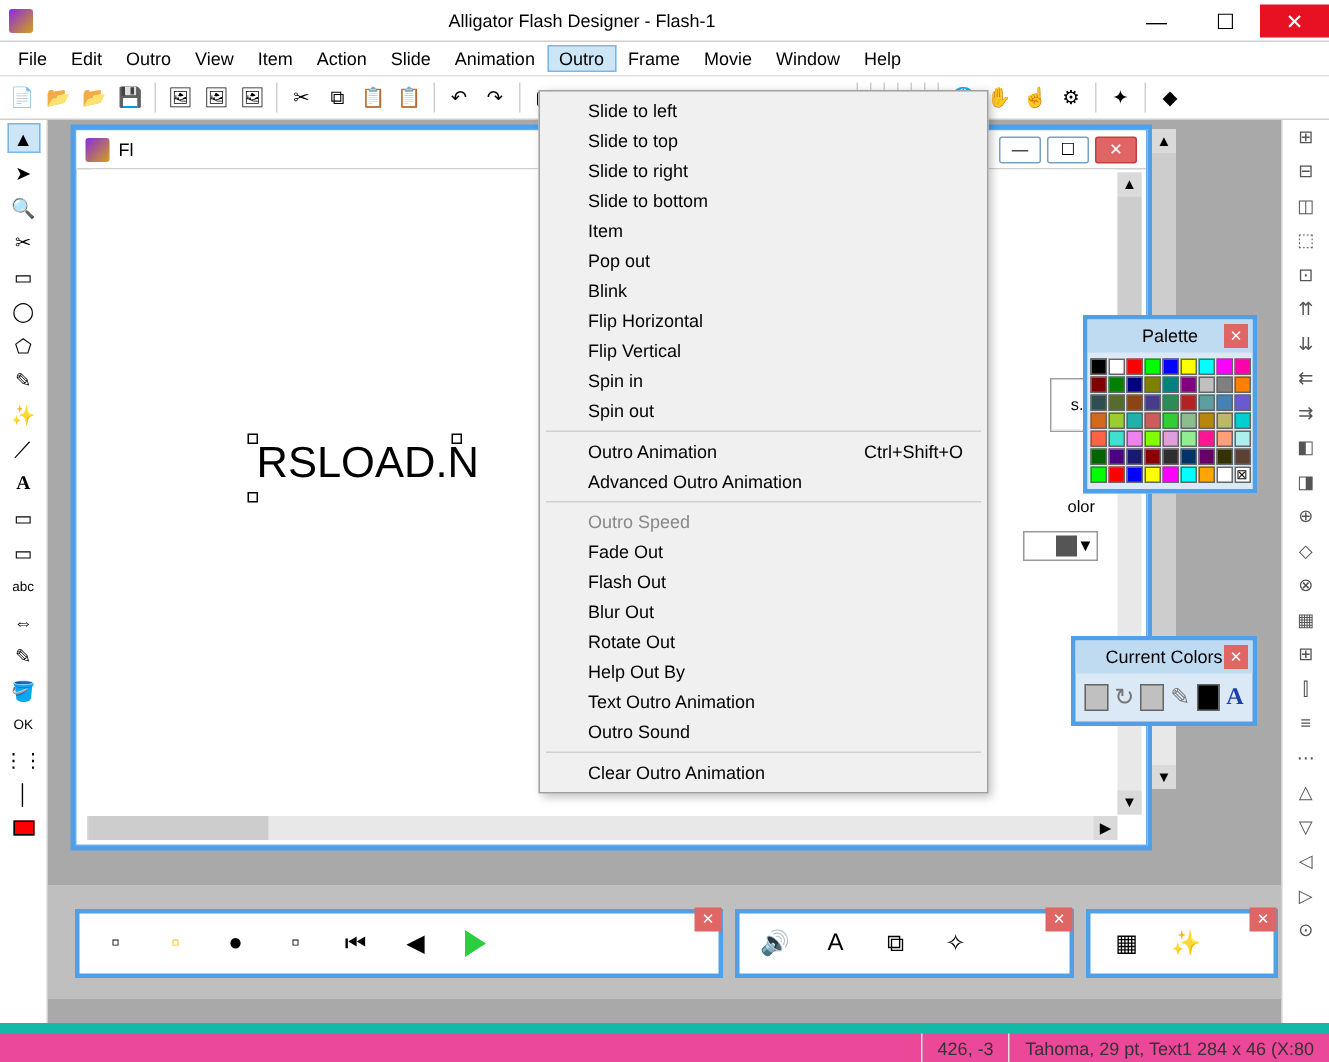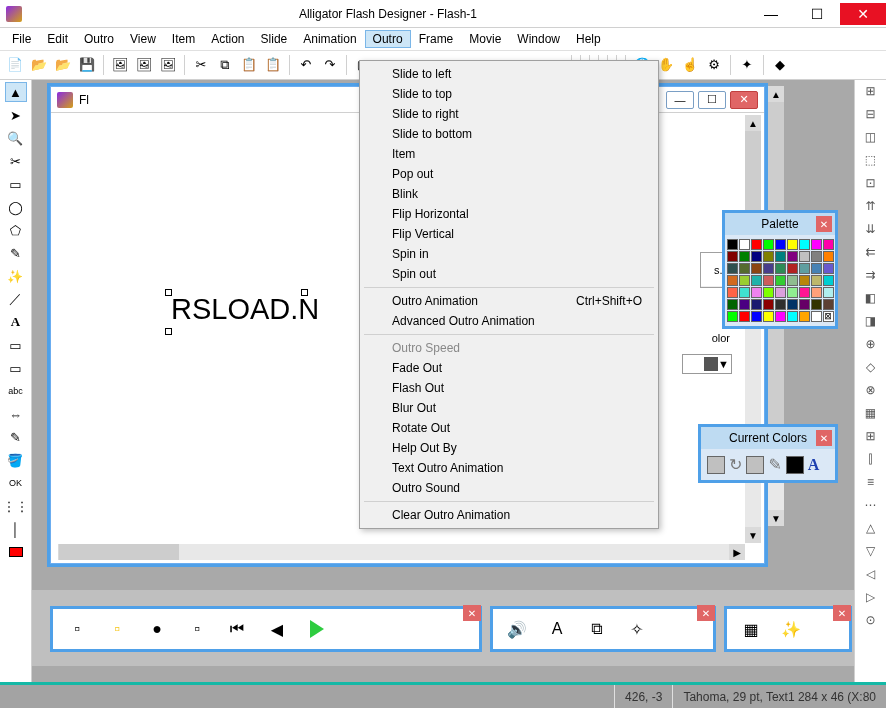--- a/index.html
+++ b/index.html
@@ -69,21 +69,21 @@
 .dropdown .dsep { height:1px; background:#d0d0d0; margin:3px 2px;}
 .dropdown .ditem .sc { position:absolute; right:14px; }
 
 
 .panel { position:absolute; border: 3px solid #4fa0e8; background:#dbe8f6; }
 .panel .ptitle { height:22px; background:#bedbf2; display:flex; align-items:center; justify-content:center; font-size:12px; position:relative;}
 .panel .ptitle .pclose { position:absolute; right:3px; top:3px; width:16px; height:16px; background:#e06666; color:#fff; display:flex; align-items:center; justify-content:center; font-size:10px;}
 .palette { top:130px; right:16px; width:116px; }
 .palette .swatches { padding:4px; background:#dbe8f6; display:grid; grid-template-columns: repeat(9, 11px); grid-auto-rows: 11px; gap:1px; justify-content:center;}
 .sw { width:11px; height:11px; border:1px solid #666;}
-.curcolors { top:344px; right:16px; width:140px;}
+.curcolors { top:344px; right:16px; width:124px;}
 .curcolors .body { padding:6px; display:flex; gap:4px; align-items:center;}
 .csw { width:18px; height:18px; border:1px solid #666;}
 
 
 .hiddencombo { position:absolute; top:172px; left:668px; width:32px; height:36px; background:#fff; border:1px solid #a0a0a0; z-index:5; display:flex; flex-direction:column; font-size:11px; }
 .hiddencombo .row { flex:1; border-bottom:1px solid #eee; display:flex; align-items:center; justify-content:flex-end; padding-right:4px;}
 .hiddencombo2 { position:absolute; top:250px; left:650px; width:50px; height:50px; z-index:5; font-size:11px;}
 .hiddencombo2 .lbl { text-align:right; padding:2px;}
 .hiddencombo2 .dd { height:20px; background:#fff; border:1px solid #999; display:flex; align-items:center; justify-content:flex-end; padding-right:2px;}
 .redbtn { position:absolute; top:172px; left:702px; width:20px; height:20px; background:#e06666; color:#fff; display:flex; align-items:center; justify-content:center; font-size:11px; z-index:6;}
@@ -101,21 +101,21 @@
 
 .greystrip { position:absolute; left:0; right:0; bottom:16px; height:76px; background:#bfbfbf;}
 
 
 .innervs { position:absolute; top:6px; right:70px; width:16px; height:440px; background:#e8e8e8; z-index:4;}
 .innervs .thumb { position:absolute; top:16px; left:0; width:100%; height:340px; background:#cdcdcd;}
 .innervs .arr { position:absolute; left:0; width:16px; height:16px; background:#dadada; display:flex; align-items:center; justify-content:center; font-size:10px;}
 .innervs .arr.t{top:0;} .innervs .arr.b{bottom:0;}
 
 
-.status { position:absolute; left:0; right:0; bottom:0; height:26px; background:#a3a3a3; border-top:3px solid #14b8a6; display:flex; align-items:flex-start; font-size:12px; color:#333;}
+.status { position:absolute; left:0; right:0; bottom:0; height:26px; background:#ec4899; border-top:7px solid #14b8a6; display:flex; align-items:flex-start; font-size:12px; color:#333;}
 .status .cell { padding: 0 10px; border-left:1px solid #e0e0e0; height:100%; display:flex; align-items:center;}
 .status .spacer { flex:1; }
 </style>
 </head>
 <body>
 
 <div class="titlebar">
   <div class="app-icon"></div>
   <div class="title">Alligator Flash Designer - Flash-1</div>
   <div class="win-btns">

